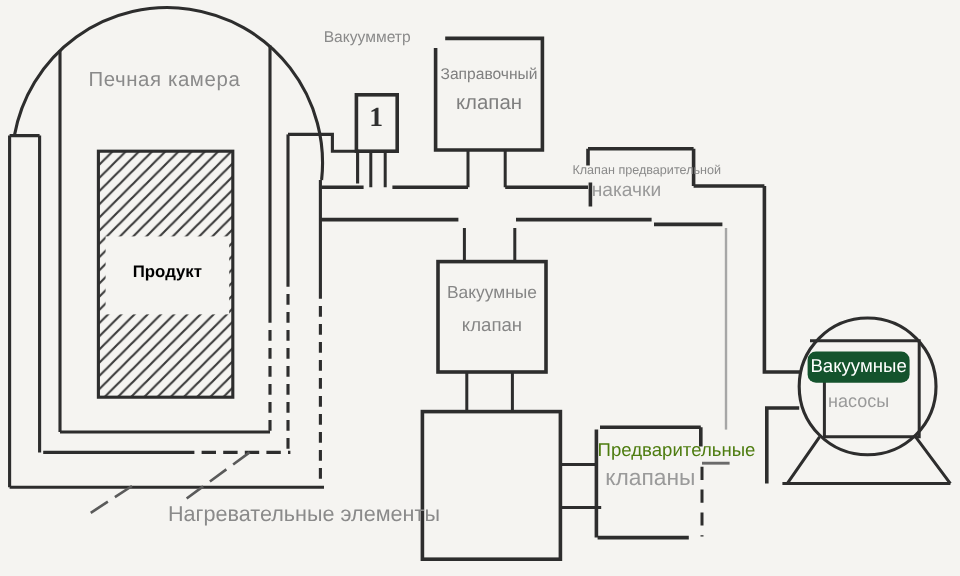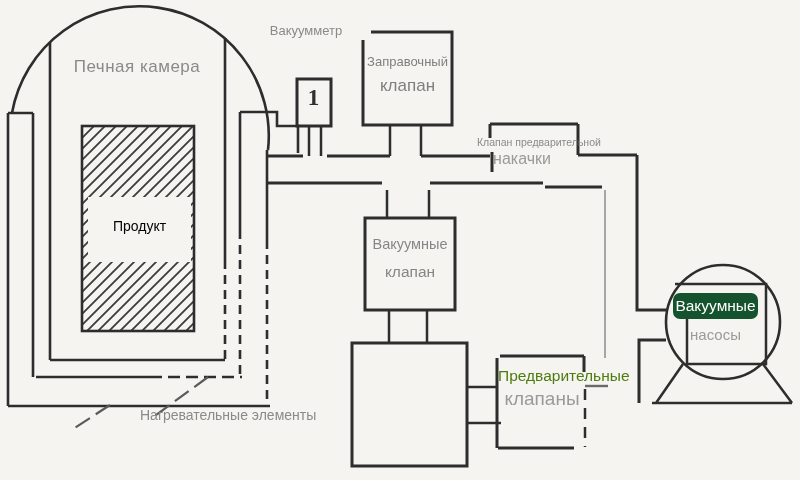--- a/index.html
+++ b/index.html
@@ -10,30 +10,30 @@
   .lbl{position:absolute;z-index:2;color:#8a8a8a;white-space:nowrap;line-height:1.1;}
   .ctr{text-align:center;}
   .lbl-chamber{left:57px;top:58px;width:160px;font-size:17px;letter-spacing:.5px;}
   .lbl-gauge{left:256px;top:24px;width:100px;font-size:13px;}
   .gauge-val{left:297px;top:85px;width:33px;font-size:23px;font-weight:bold;
              font-family:"Liberation Serif", serif;color:#2f2f2f;}
   .lbl-fill1{left:363px;top:55px;width:89px;font-size:13px;color:#7f7f7f;}
   .lbl-fill2{left:363px;top:77px;width:89px;font-size:17px;color:#7f7f7f;}
   .lbl-prepump1{left:477px;top:137px;width:120px;font-size:10.5px;}
   .lbl-prepump2{left:482px;top:150px;width:80px;font-size:16px;color:#9a9a9a;}
-  .lbl-product{left:89px;top:219px;width:101px;font-size:14px;font-weight:normal;color:#000;}
+  .lbl-product{left:89px;top:219px;width:101px;font-size:14px;font-weight:bold;color:#000;}
   .lbl-flap1{left:365px;top:237px;width:90px;font-size:14.5px;color:#868686;}
   .lbl-flap2{left:365px;top:263px;width:90px;font-size:15.5px;color:#868686;}
   .lbl-prelim1{left:498px;top:367px;width:124px;font-size:15.5px;color:#4d7c0f;}
   .lbl-prelim2{left:480px;top:389px;width:124px;font-size:19px;color:#9a9a9a;}
   .pump-badge{left:673px;top:293px;width:85px;height:26px;background:#14532d;
               border-radius:7px;color:#fff;font-size:15.5px;line-height:26px;}
   .lbl-pumps2{left:673px;top:327px;width:85px;font-size:15px;color:#9a9a9a;}
   .lbl-body{left:10px;top:437px;font-size:16px;}
-  .lbl-heat{left:140px;top:408px;font-size:14px;}
+  .lbl-heat{left:140px;top:419px;font-size:18px;}
 </style>
 </head>
 <body>
 
 <div id="stage">
 
   <svg width="800" height="480" viewBox="0 0 800 480">
     <defs>
       <pattern id="hatch" width="11" height="11" patternUnits="userSpaceOnUse">
         <path d="M -2 13 L 13 -2 M -7.5 7.5 L 7.5 -7.5 M 3.5 18.5 L 18.5 3.5" stroke="#3b3b3b" stroke-width="1.8" fill="none"></path>

